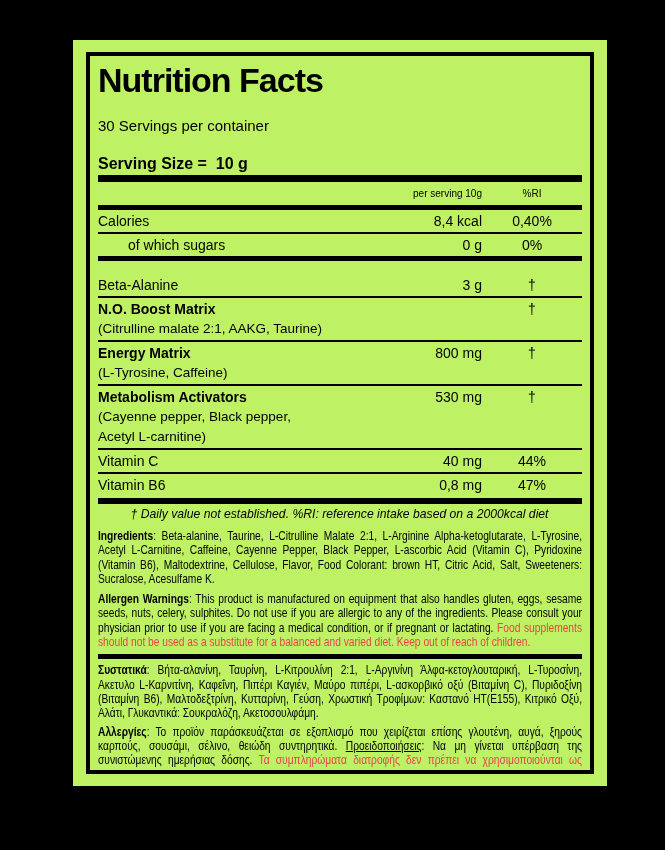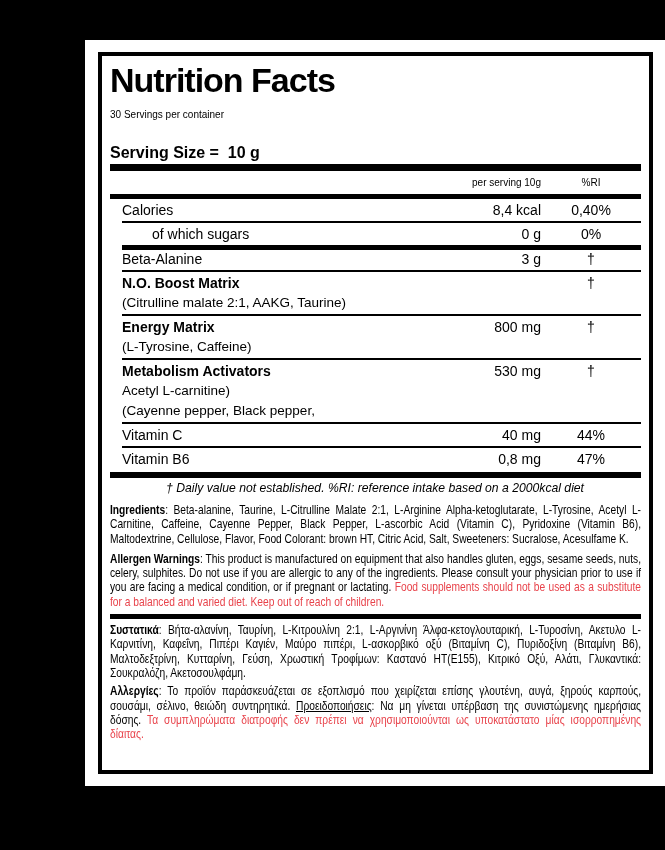--- a/index.html
+++ b/index.html
@@ -1,45 +1,45 @@
 <!DOCTYPE html>
 <html><head>
 <meta charset="utf-8">
 <style>
   html,body{margin:0;padding:0;}
   body{
     width:665px;height:850px;background:#000;position:relative;overflow:hidden;
     font-family:"Liberation Sans","DejaVu Sans",sans-serif;color:#000;
   }
   .panel{
-    position:absolute;left:85px;top:40px;width:581px;height:746px;background:#ffffff;
+    position:absolute;left:73px;top:40px;width:534px;height:746px;background:#bef264;
   }
   .frame{
     position:absolute;left:13px;top:12px;right:13px;bottom:12px;
     border:4px solid #000;
   }
   .content{
     position:absolute;left:8px;top:2px;right:8px;bottom:2px;overflow:hidden;
   }
   .nf-title{
     font-size:34px;font-weight:bold;letter-spacing:-1px;line-height:36px;margin-top:4px;
   }
-  .servings{font-size:10px;line-height:16px;margin-top:9px;}
+  .servings{font-size:15px;line-height:16px;margin-top:20px;}
   .serving-size{font-size:16px;font-weight:bold;line-height:19px;white-space:pre;margin-top:20px;}
   .bar{background:#000;height:7px;margin-top:2px;}
   .bar.h5{height:5px;}
   .bar.h6{height:6px;}
   .hdr{display:flex;align-items:flex-end;font-size:10px;padding:6px 0 4px;}
   .hdr .sp{flex:1;}
   .amt-col{width:150px;text-align:right;}
   .ri-col{width:100px;text-align:center;}
-  .grp{border-bottom:2px solid #000;padding:2px 0 1px;margin-left:12px;}
+  .grp{border-bottom:2px solid #000;padding:2px 0 1px;}
   .grp.thick{border-bottom-width:5px;}
   .grp.last{border-bottom:none;}
-  .grp.gap-top{padding-top:0;}
+  .grp.gap-top{padding-top:15px;}
   .rmain{display:flex;font-size:14px;line-height:19px;}
   .rmain .name{flex:1;}
   .rmain .name.b{font-weight:bold;}
   .rmain .name.indent{padding-left:30px;}
   .rsub{font-size:13.5px;line-height:20px;padding-right:250px;}
   .footnote{
     font-size:12.2px;font-style:italic;text-align:center;line-height:15px;
     padding:3px 1px 4px 0;
   }
   .para{
@@ -113,22 +113,22 @@
         </div>
         <div class="rsub">(L-Tyrosine, Caffeine)</div>
       </div>
 
       <div class="grp">
         <div class="rmain">
           <div class="name b">Metabolism Activators</div>
           <div class="amt-col">530 mg</div>
           <div class="ri-col">†</div>
         </div>
+        <div class="rsub">(Cayenne pepper, Black pepper,</div>
         <div class="rsub">Acetyl L-carnitine)</div>
-        <div class="rsub">(Cayenne pepper, Black pepper,</div>
       </div>
 
       <div class="grp">
         <div class="rmain">
           <div class="name">Vitamin C</div>
           <div class="amt-col">40 mg</div>
           <div class="ri-col">44%</div>
         </div>
       </div>
 

